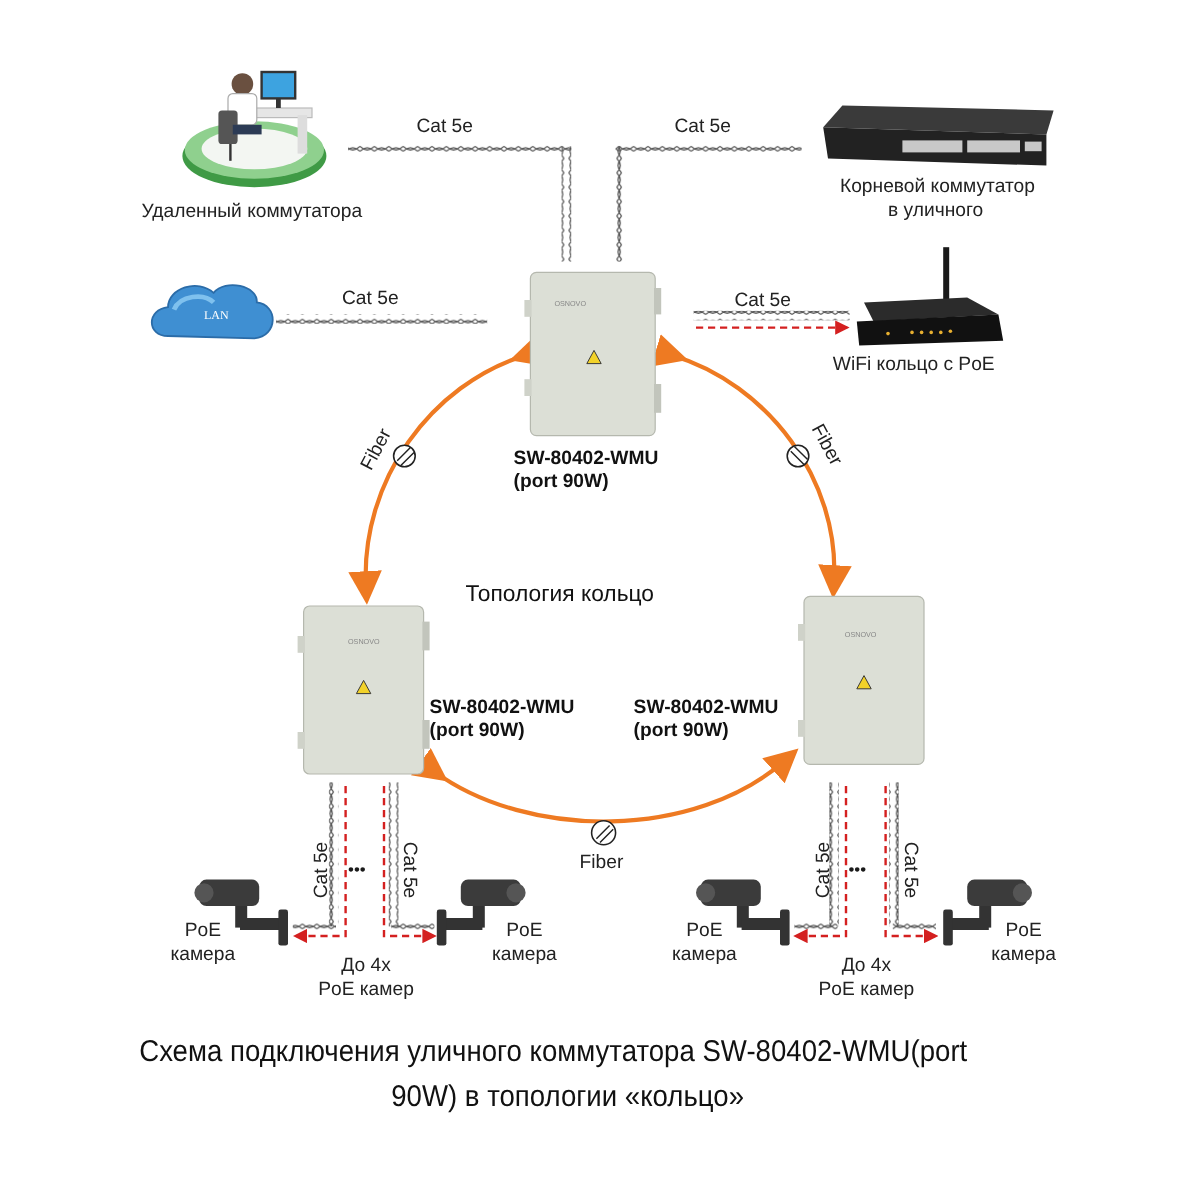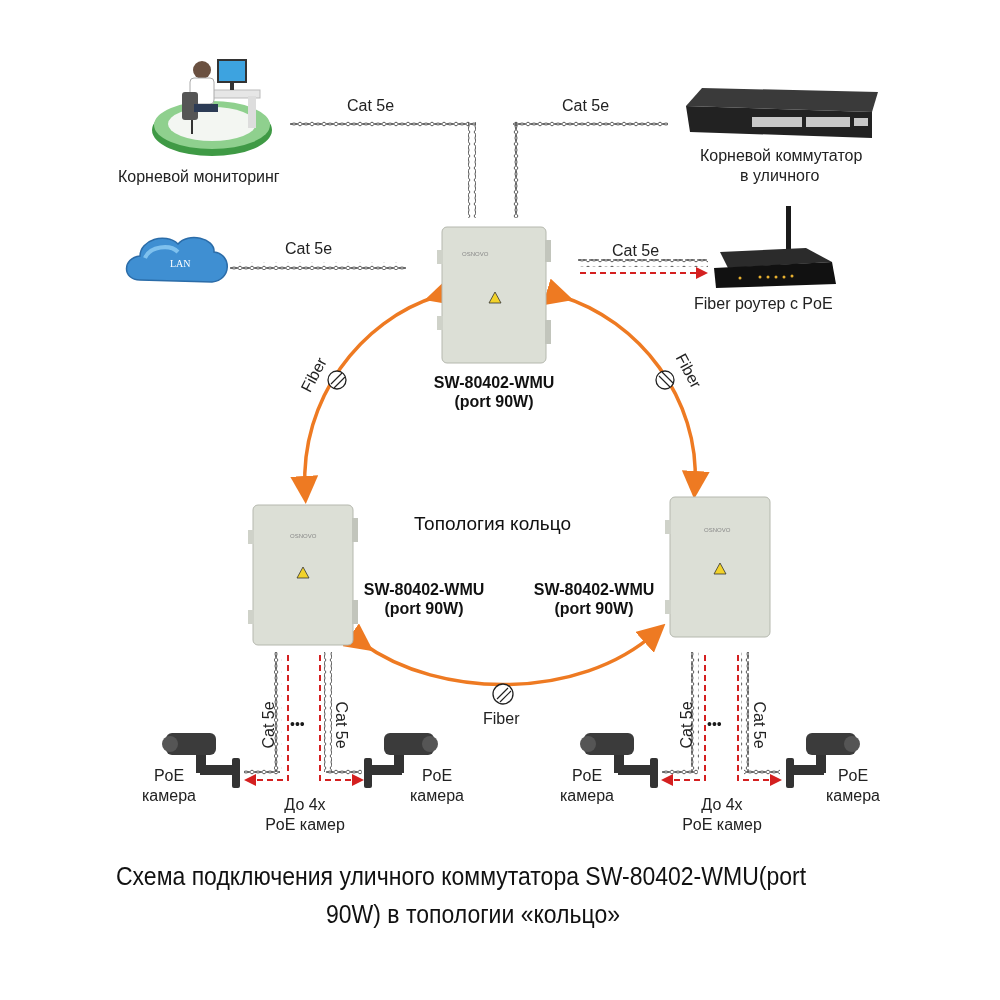--- a/index.html
+++ b/index.html
@@ -1,21 +1,21 @@
 <!DOCTYPE html>
 <html><head>
 <meta charset="utf-8">
 <style>
   html, body { margin: 0; padding: 0; background: #ffffff; }
   body { width: 1000px; height: 1000px; position: relative; overflow: hidden;
          font-family: "Liberation Sans", sans-serif; color: #1a1a1a; }
   .abs { position: absolute; }
   svg.layer { position: absolute; left: 0; top: 0; width: 1000px; height: 1000px; }
   .lbl { font-size: 16px; color: #222; text-align: center; white-space: nowrap; }
-  .bold { font-weight: bold; font-size: 16px; color: #111; text-align: center; line-height: 19px; }
+  .bold { font-weight: bold; font-size: 16px; color: #111; line-height: 19px; }
   .title { font-size: 19px; color: #111; }
   .caption { font-family: "Liberation Sans", sans-serif; font-size: 25px; color: #111; transform: scaleX(0.92); transform-origin: left top; white-space: nowrap; }
 </style>
 </head>
 <body>
 
 <svg class="layer" viewBox="0 0 1000 1000">
   <defs>
     <marker id="arrowOrange" markerWidth="8" markerHeight="8" refX="4" refY="4" orient="auto" markerUnits="strokeWidth">
       <path d="M0,0 L8,4 L0,8 z" fill="#ee7a22"></path>
@@ -163,25 +163,25 @@
   </g>
   <g>
     <rect x="806" y="733" width="50" height="22" rx="6" fill="#3b3b3b"></rect>
     <circle cx="852" cy="744" r="8" fill="#555"></circle>
     <rect x="816" y="755" width="10" height="18" fill="#333"></rect>
     <rect x="790" y="765" width="34" height="10" fill="#333"></rect>
     <rect x="786" y="758" width="8" height="30" rx="2" fill="#333"></rect>
   </g>
 </svg>
 
-<div class="abs lbl" style="left:118px;top:168px;font-size:16px;">Корневой мониторинг</div>
+<div class="abs lbl" style="left:118px;top:168px;font-size:16px;">Удаленный коммутатора</div>
 <div class="abs lbl" style="left:700px;top:147px;text-align:right;">Корневой коммутатор</div>
 <div class="abs lbl" style="left:740px;top:167px;">в уличного</div>
 <div class="abs lbl" style="left:170px;top:258px;font-size:10px;color:#fff;font-family:Liberation Serif, serif;">LAN</div>
-<div class="abs lbl" style="left:694px;top:295px;">Fiber роутер с PoE</div>
+<div class="abs lbl" style="left:694px;top:295px;">WiFi кольцо с PoE</div>
 
 <div class="abs lbl" style="left:347px;top:97px;">Cat 5e</div>
 <div class="abs lbl" style="left:562px;top:97px;">Cat 5e</div>
 <div class="abs lbl" style="left:285px;top:240px;">Cat 5e</div>
 <div class="abs lbl" style="left:612px;top:242px;">Cat 5e</div>
 
 <div class="abs bold" style="left:428px;top:373px;width:132px;">
   <div>SW-80402-WMU</div>
   <div>(port 90W)</div>
 </div>
@@ -191,21 +191,21 @@
 </div>
 <div class="abs bold" style="left:528px;top:580px;width:132px;">
   <div>SW-80402-WMU</div>
   <div>(port 90W)</div>
 </div>
 
 <div class="abs" style="left:462px;top:251px;font-size:6px;color:#888;">OSNOVO</div>
 <div class="abs" style="left:290px;top:533px;font-size:6px;color:#888;">OSNOVO</div>
 <div class="abs" style="left:704px;top:527px;font-size:6px;color:#888;">OSNOVO</div>
 
-<div class="abs title" style="left:414px;top:485px;margin-top:28px;">Топология кольцо</div>
+<div class="abs title" style="left:388px;top:485px;">Топология кольцо</div>
 
 <div class="abs lbl" style="left:296px;top:366px;transform:rotate(-62deg);">Fiber</div>
 <div class="abs lbl" style="left:670px;top:362px;transform:rotate(62deg);">Fiber</div>
 <div class="abs lbl" style="left:483px;top:710px;">Fiber</div>
 
 <div class="abs lbl" style="left:245px;top:716px;transform:rotate(-90deg);">Cat 5e</div>
 <div class="abs lbl" style="left:317px;top:716px;transform:rotate(90deg);">Cat 5e</div>
 <div class="abs lbl" style="left:663px;top:716px;transform:rotate(-90deg);">Cat 5e</div>
 <div class="abs lbl" style="left:735px;top:716px;transform:rotate(90deg);">Cat 5e</div>
 

